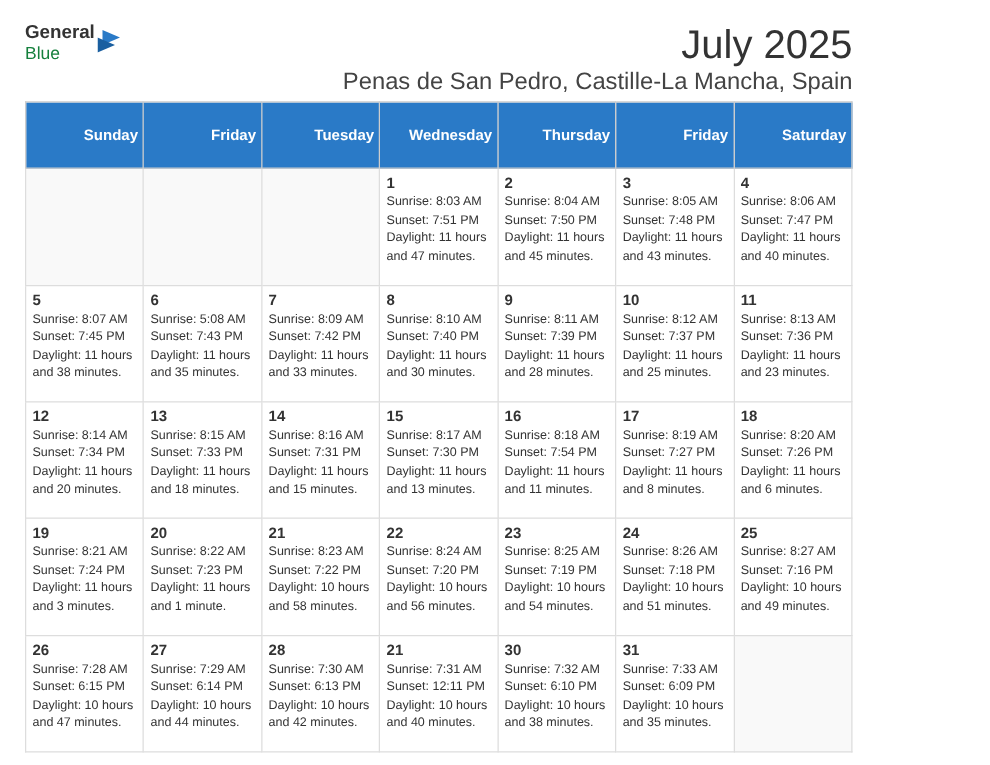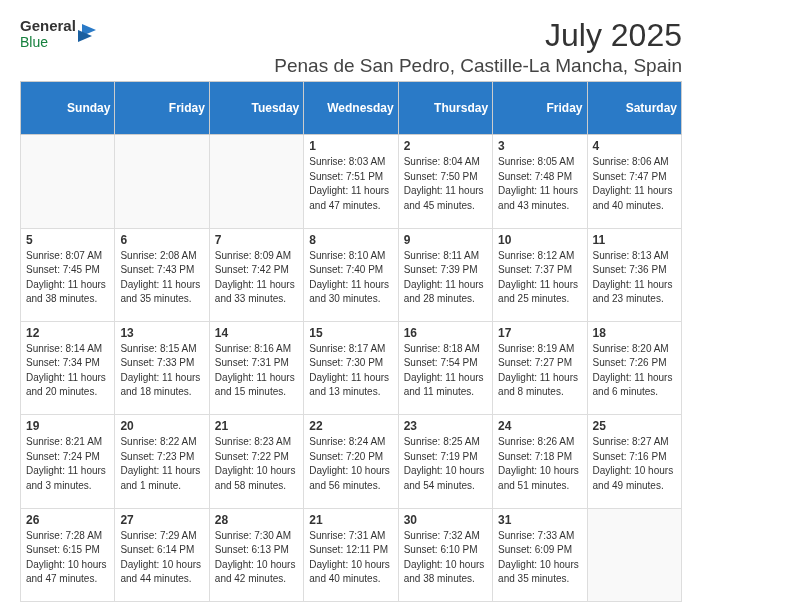--- a/index.html
+++ b/index.html
@@ -173,21 +173,21 @@
         <tr>
           <td>
             <span class="day-number">5</span>
             <div class="day-info">Sunrise: 8:07 AM
 Sunset: 7:45 PM
 Daylight: 11 hours
 and 38 minutes.</div>
           </td>
           <td>
             <span class="day-number">6</span>
-            <div class="day-info">Sunrise: 2:08 AM
+            <div class="day-info">Sunrise: 5:08 AM
 Sunset: 7:43 PM
 Daylight: 11 hours
 and 35 minutes.</div>
           </td>
           <td>
             <span class="day-number">7</span>
             <div class="day-info">Sunrise: 8:09 AM
 Sunset: 7:42 PM
 Daylight: 11 hours
 and 33 minutes.</div>

